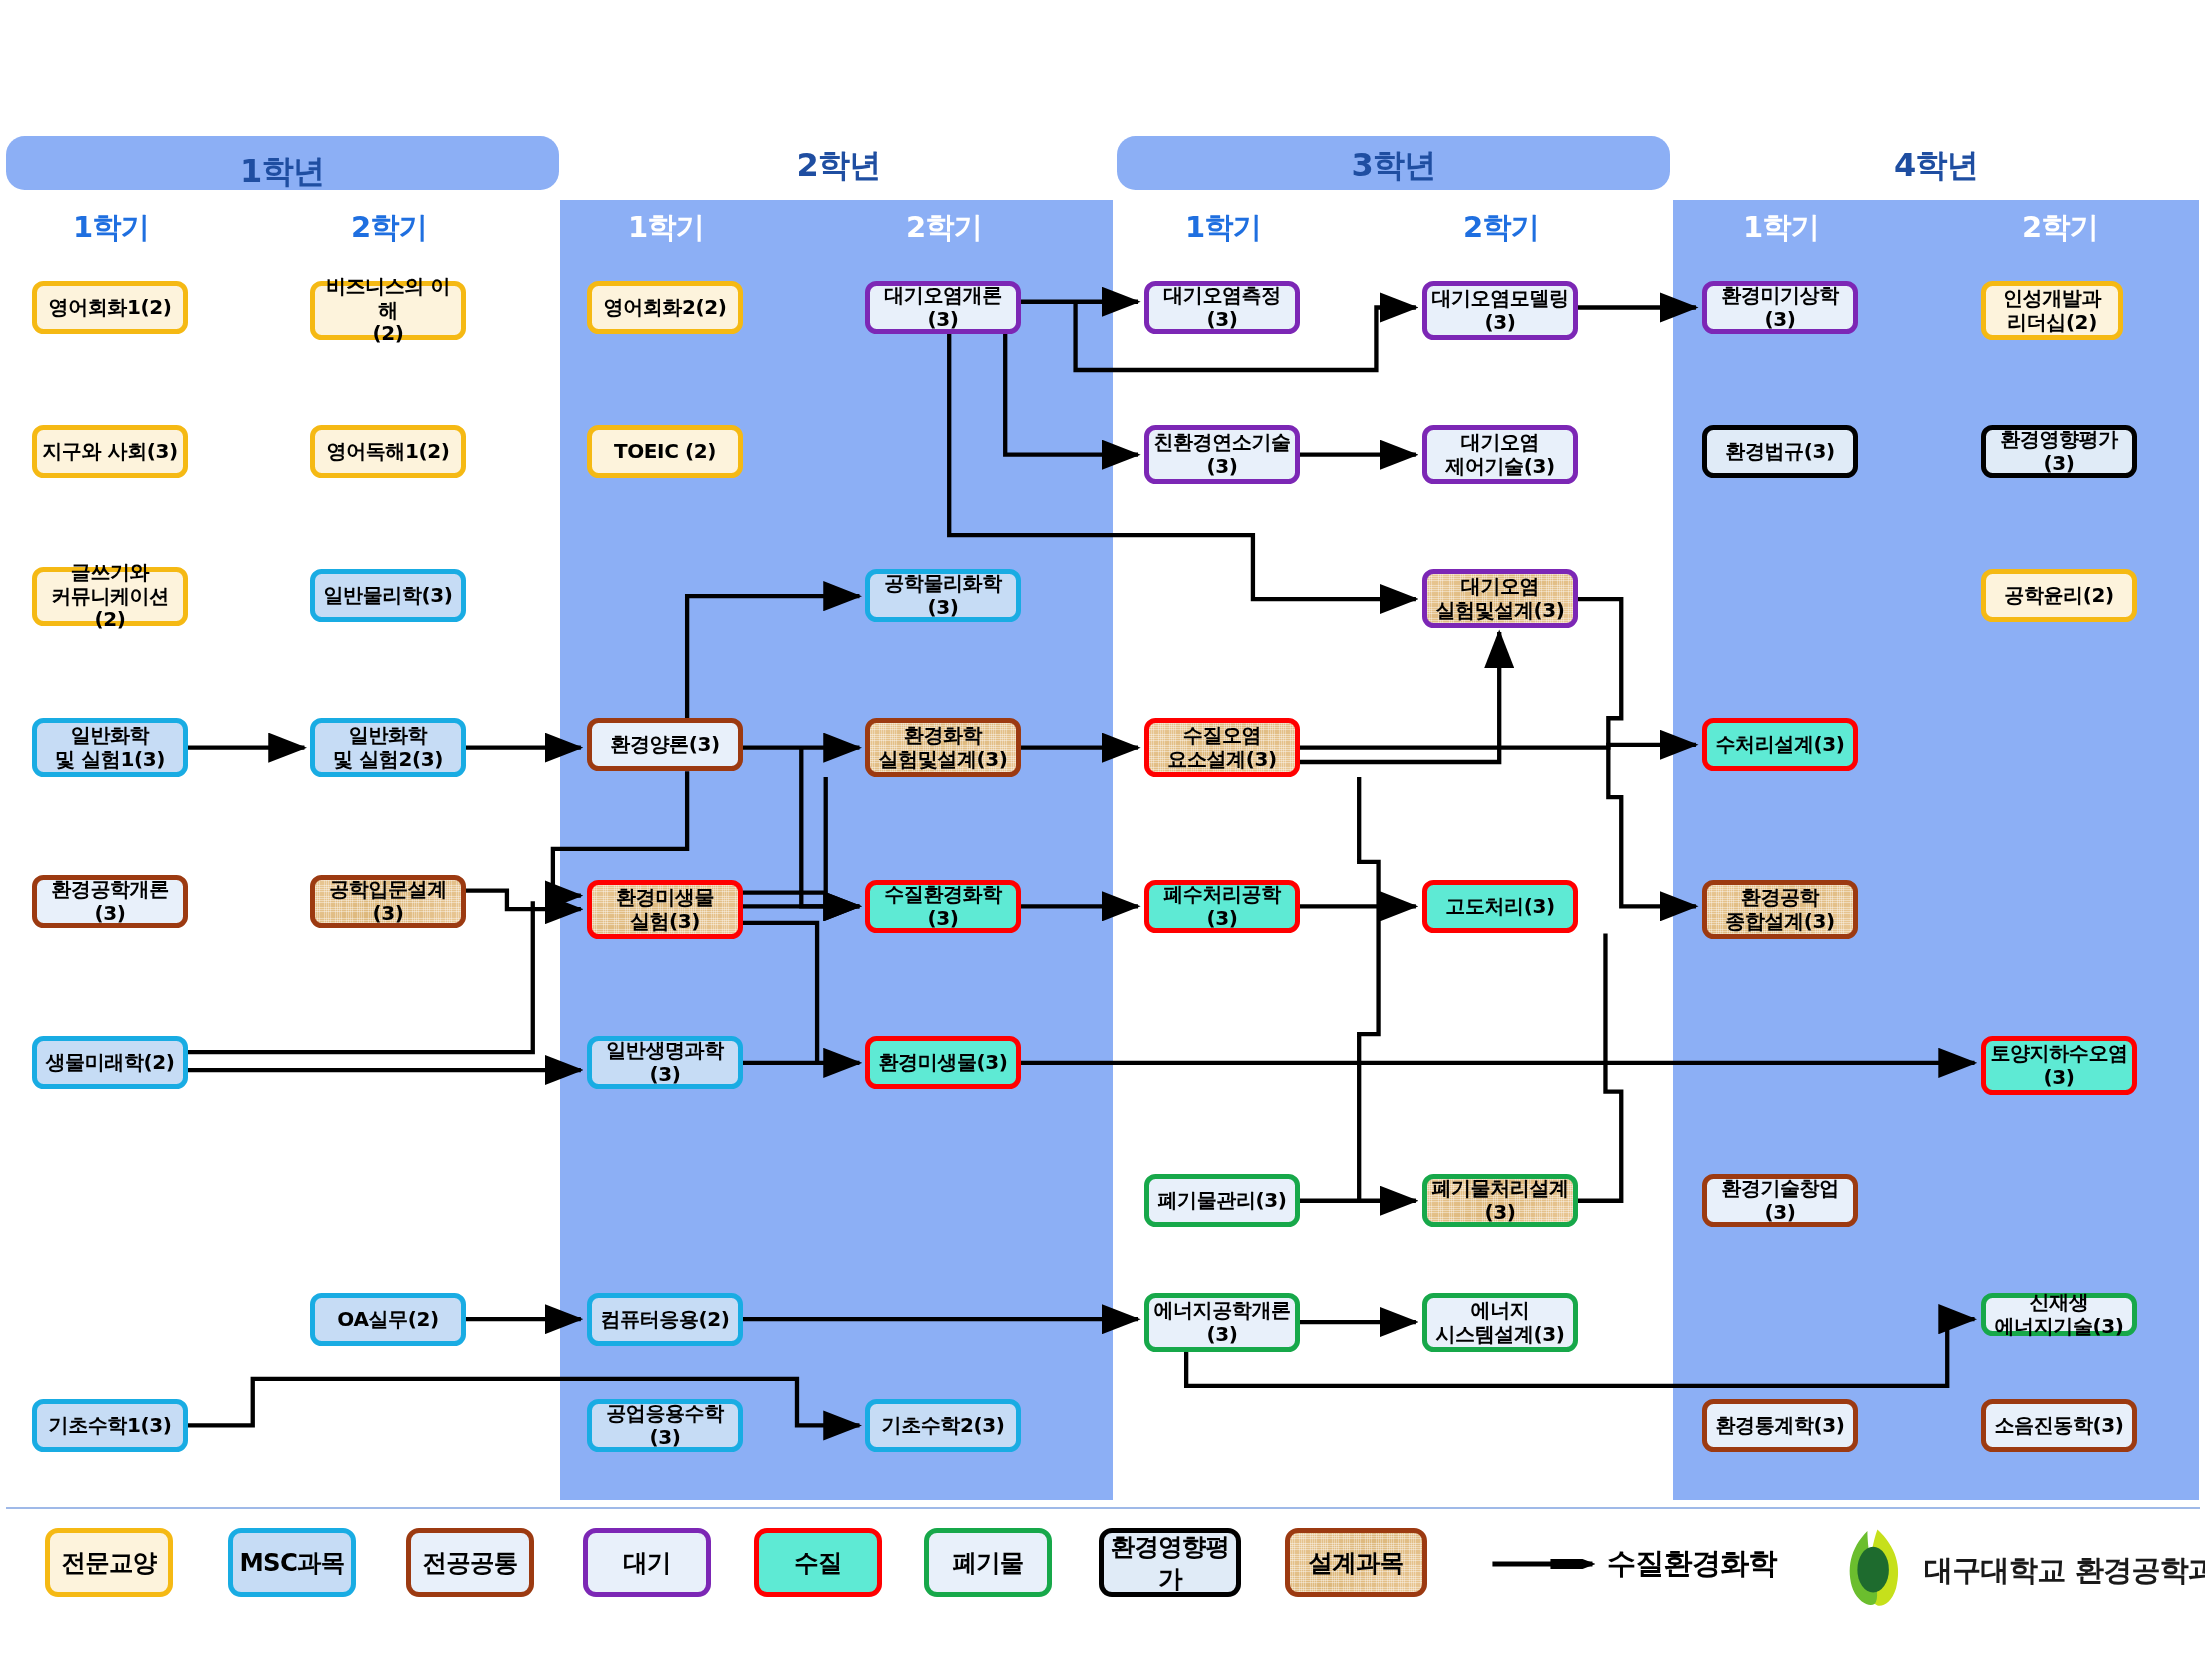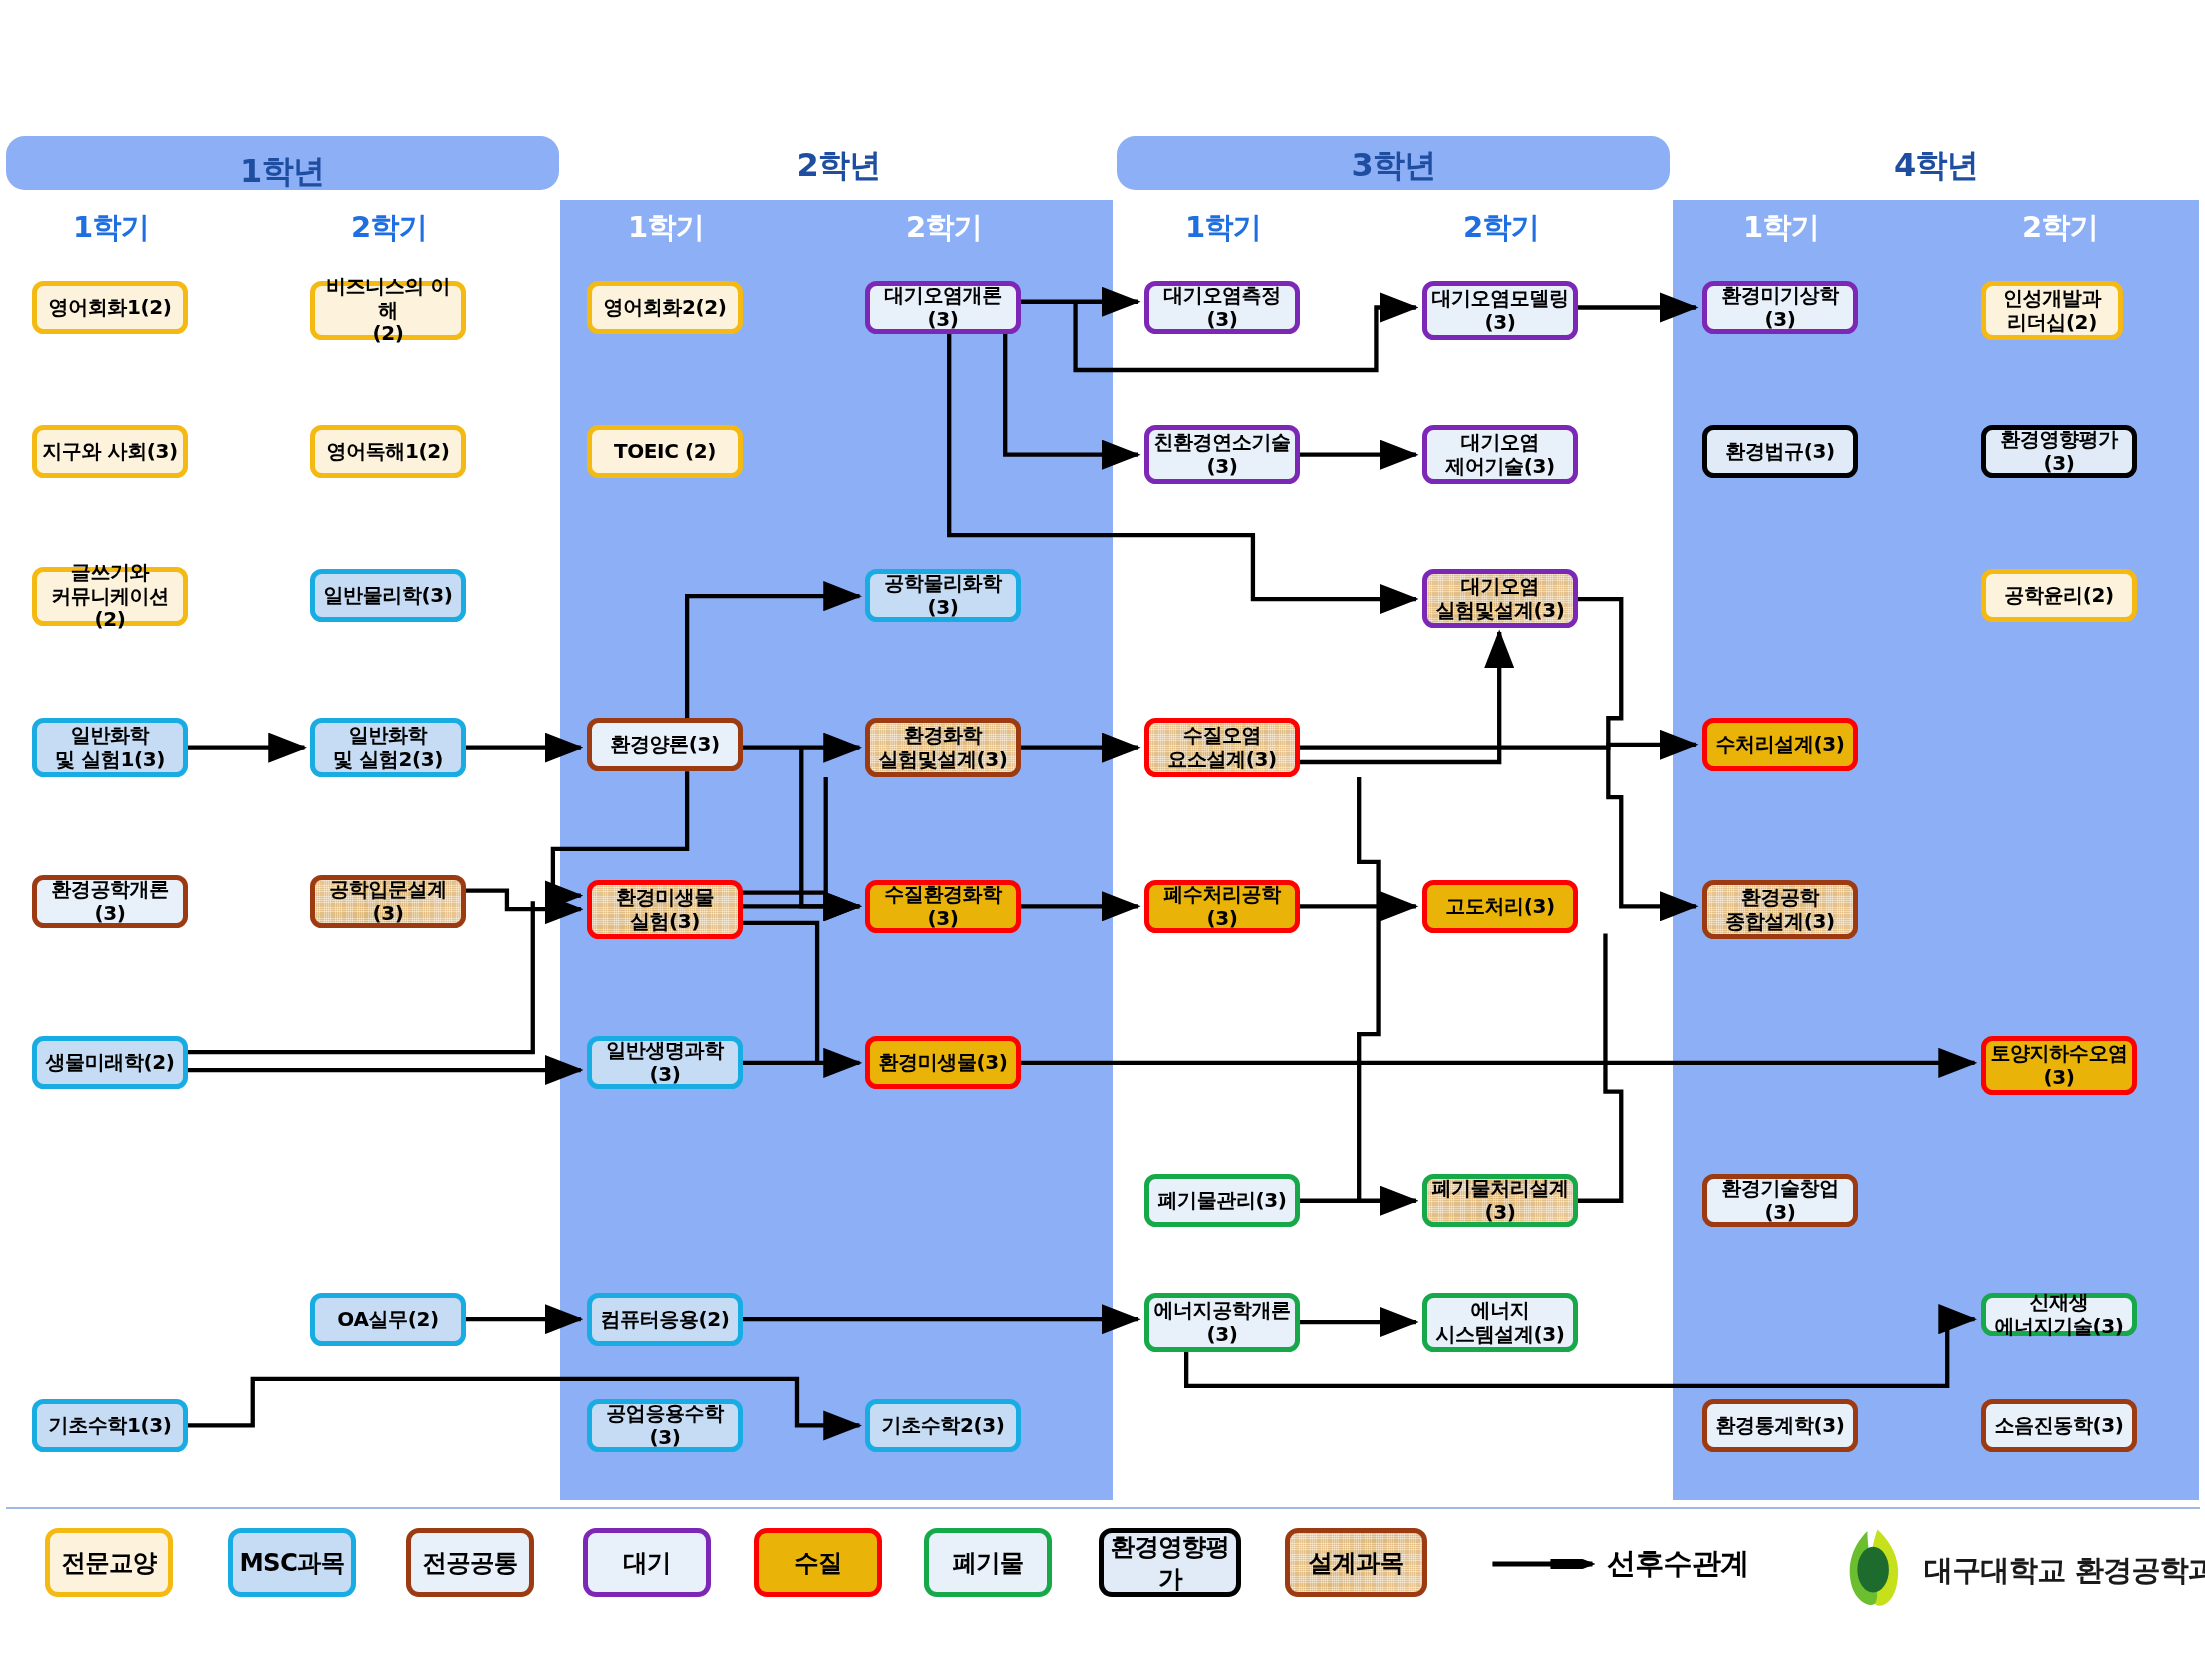--- a/index.html
+++ b/index.html
@@ -75,21 +75,21 @@
     line-height:1.18;
     padding:1.4px 4.3px;
     letter-spacing:-0.4px;
   }
 
   
   .cat-gyoyang{ background:#FDF3DC; border:5px solid #F5B914; }
   .cat-msc{     background:#C6DCF5; border:5px solid #19ACE3; }
   .cat-gongtong{background:#E8F0FA; border:5px solid #9C3A11; }
   .cat-daegi{   background:#E8F0FA; border:5px solid #7C27B5; }
-  .cat-sujil{   background:#eab308; border:5px solid #FF0000; }
+  .cat-sujil{   background:#5eead4; border:5px solid #FF0000; }
   .cat-pyegi{   background:#E8F0FA; border:5px solid #17A84A; }
   .cat-yeonghyang{ background:#E0EBF7; border:5px solid #000000; }
   
   .design{
     background-color:#E3C08A;
     background-image:
       repeating-linear-gradient(0deg, rgba(255,255,255,.40) 0 0.7px, rgba(0,0,0,0) 0.7px 2.2px),
       repeating-linear-gradient(90deg, rgba(255,255,255,.34) 0 0.7px, rgba(0,0,0,0) 0.7px 2.2px),
       linear-gradient(135deg,#E8C692 0%,#DDB87C 48%,#E9C795 100%);
   }
@@ -319,21 +319,21 @@
       </div>
 
     <svg id="legend-arrow" viewBox="0 0 150 14">
       <defs>
         <marker id="ah2" markerWidth="9" markerHeight="7" refX="8.4" refY="3.5" orient="auto" markerUnits="strokeWidth">
           <polygon points="0,0 9,3.5 0,7" fill="#000000"></polygon>
         </marker>
       </defs>
       <line x1="0" y1="7" x2="140" y2="7" stroke="#000" stroke-width="7" marker-end="url(#ah2)"></line>
     </svg>
-    <div id="legend-arrow-label">선후수관계</div>
+    <div id="legend-arrow-label">수질환경화학</div>
 
     <svg id="logo" viewBox="0 0 120 110">
       <path d="M62,2 C88,26 96,54 88,84 C82,104 70,110 62,108 C54,104 48,88 50,66 C52,40 56,18 62,2 Z" fill="#C6E01B"></path>
       <path d="M48,4 C24,28 18,58 28,86 C36,104 50,110 58,106 C64,100 62,82 56,62 C50,38 48,18 48,4 Z" fill="#6BBE2E"></path>
       <ellipse cx="56" cy="58" rx="22" ry="32" fill="#1E6B2E"></ellipse>
     </svg>
     <div id="logo-text">대구대학교 환경공학과</div>
   </div>
 
 </div>

